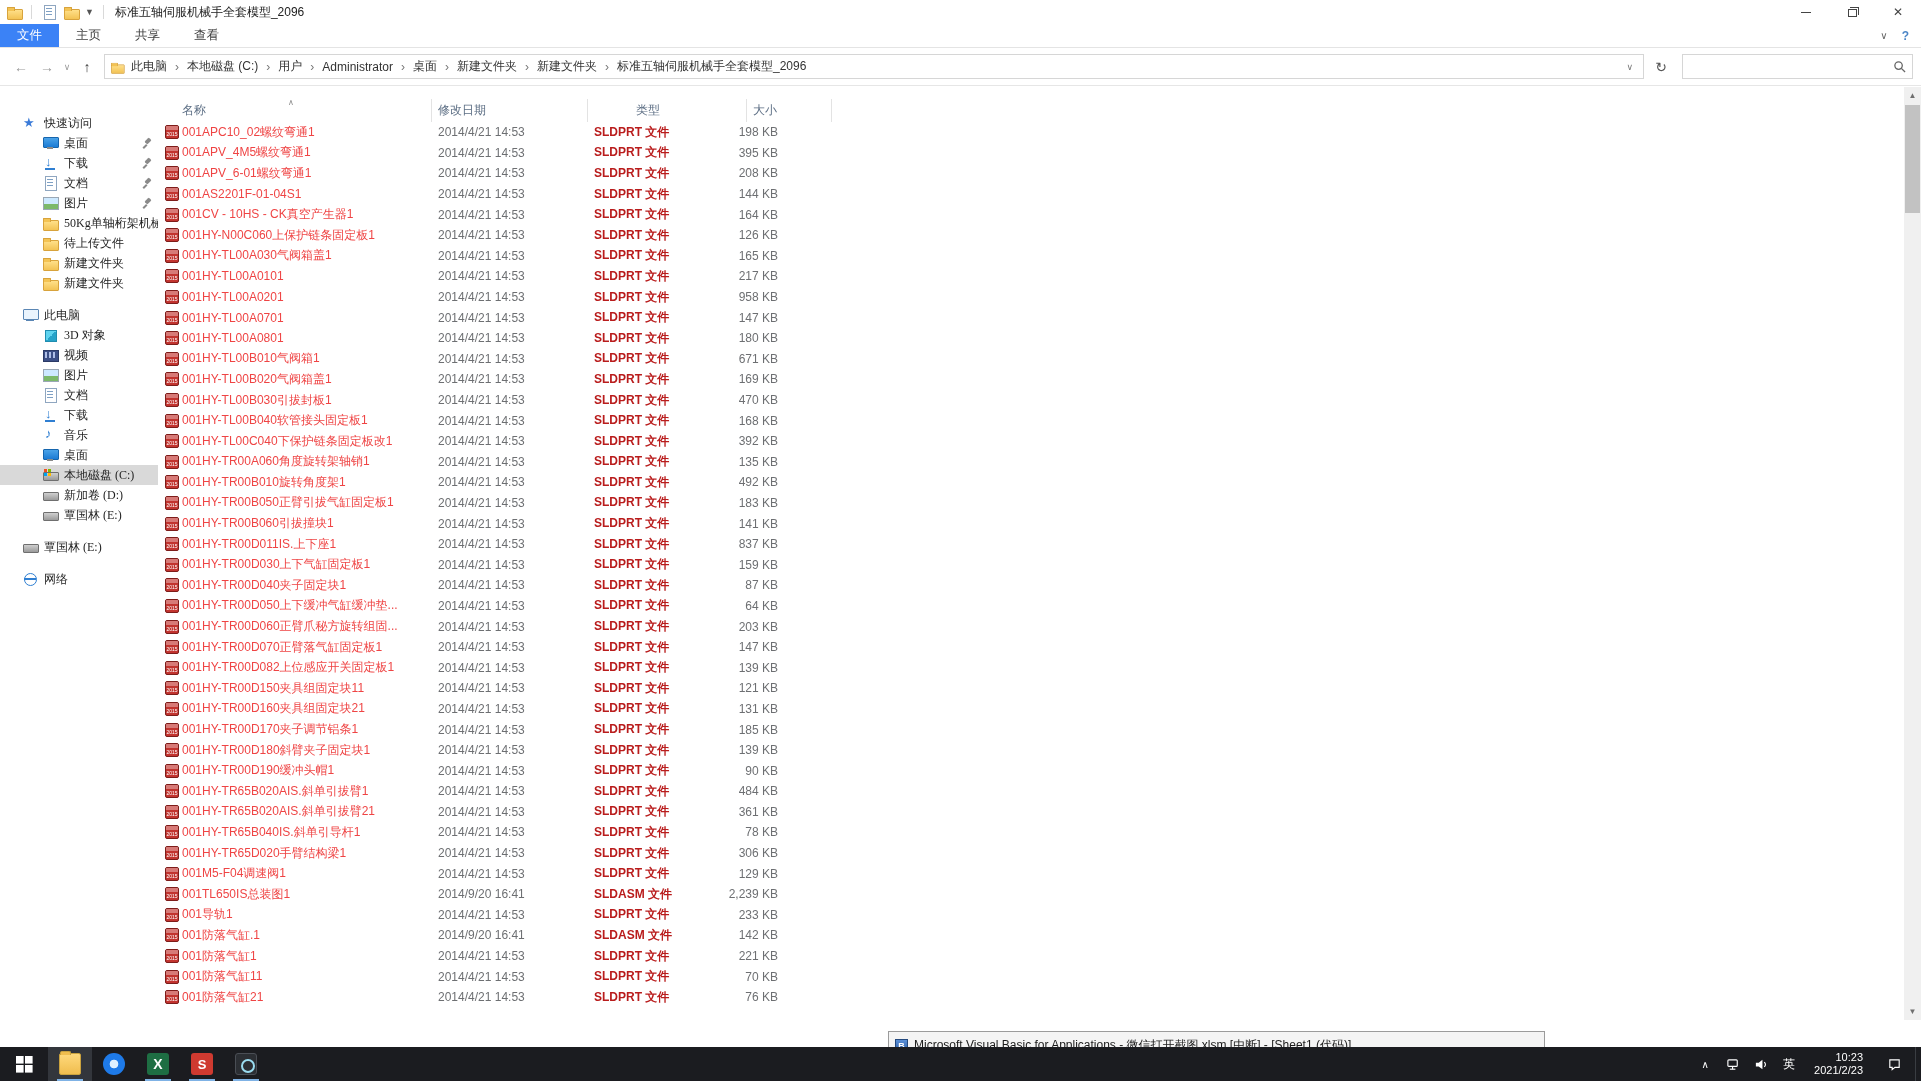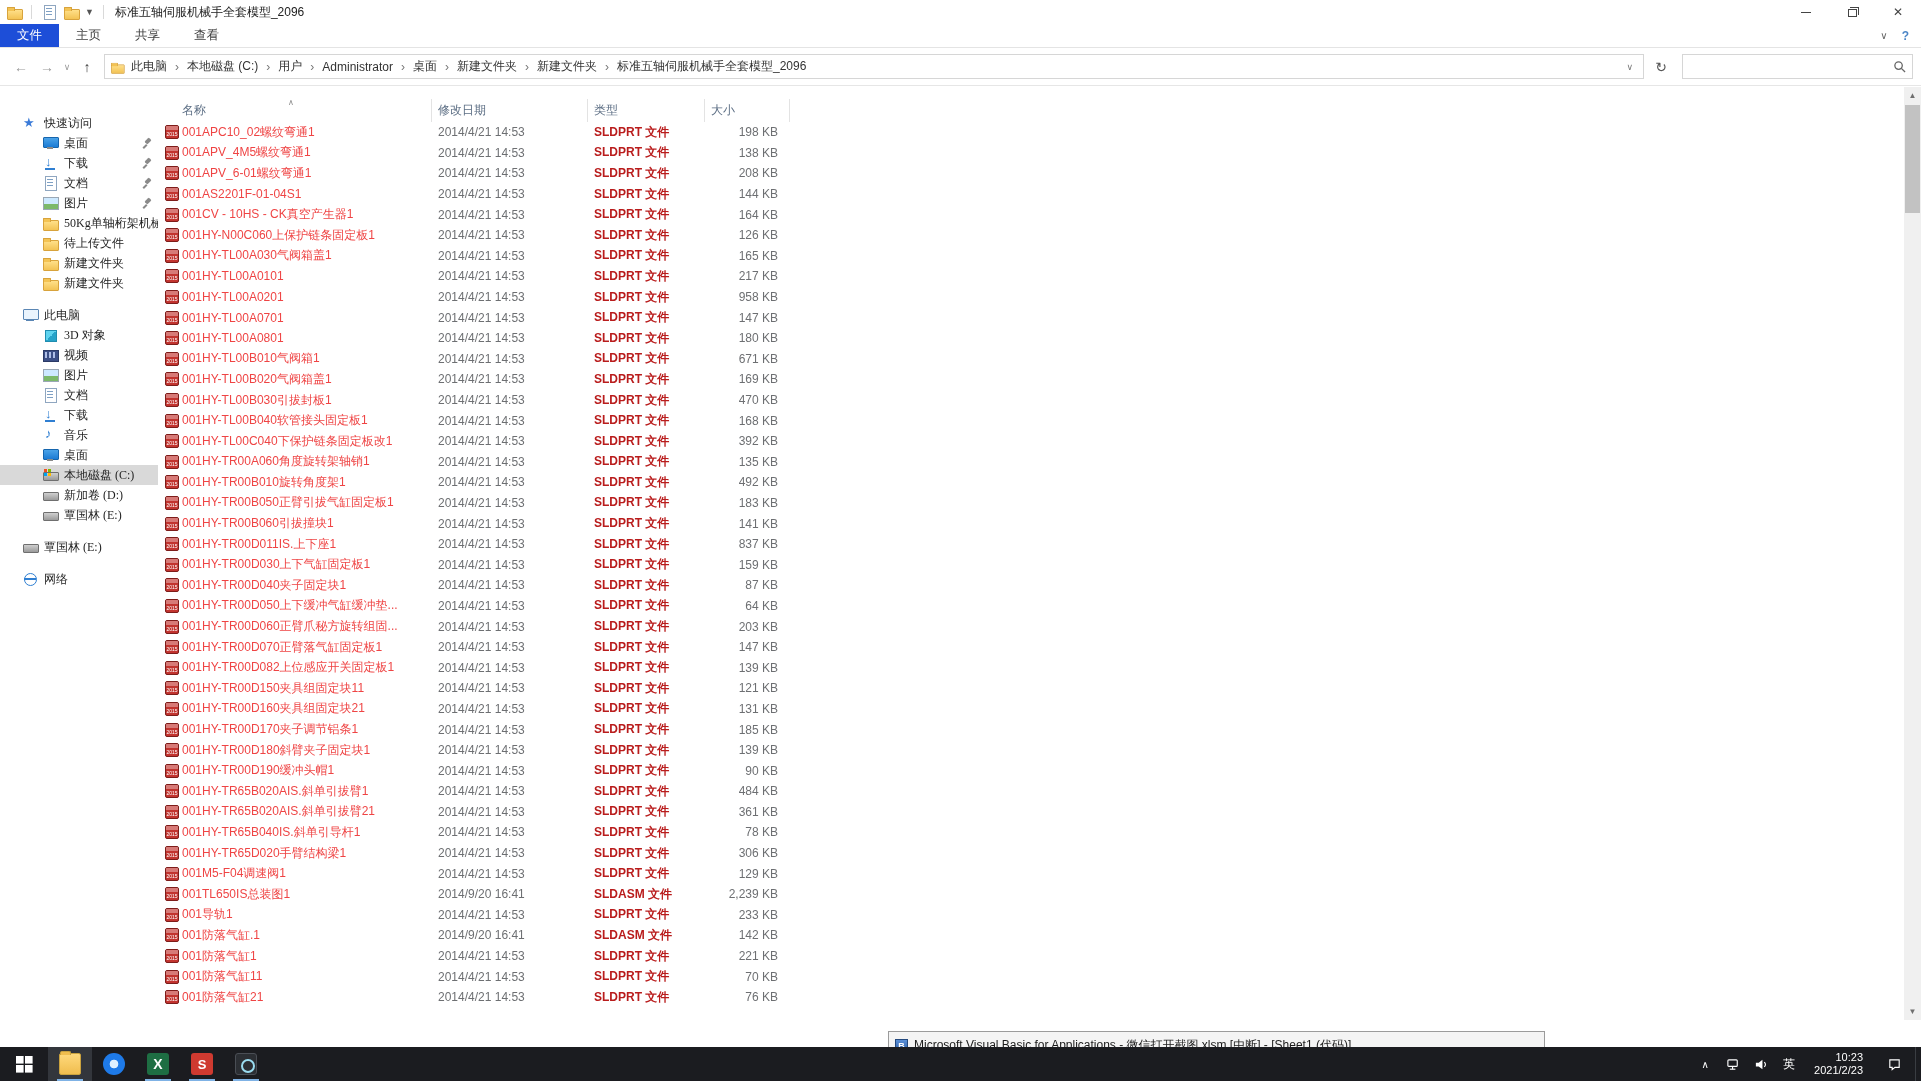--- a/index.html
+++ b/index.html
@@ -17,21 +17,21 @@
   .caption{margin-left:auto;display:flex;height:24px;}
   .cap{width:46px;height:24px;display:flex;align-items:center;justify-content:center;color:#444;font-size:11px;}
   .glyph-min{width:10px;height:1px;background:#444;display:inline-block;}
   .glyph-max{width:9px;height:8px;border:1px solid #444;display:inline-block;position:relative;margin-top:2px;}
   .glyph-max::before{content:"";position:absolute;left:1px;top:-3px;width:8px;height:7px;border:1px solid #444;border-bottom:none;border-left:none;background:transparent;}
   .glyph-close{font-size:12px;color:#444;}
 
   
   .ribbon{height:24px;display:flex;align-items:stretch;border-bottom:1px solid #e4e4e4;font-size:12.5px;}
   .rtab{padding:0 17px;display:flex;align-items:center;color:#404040;}
-  .rtab.active{background:#1d4ed8;color:#fff;}
+  .rtab.active{background:#3b82f6;color:#fff;}
   .ribbon-right{margin-left:auto;display:flex;align-items:center;gap:14px;padding-right:12px;color:#666;}
   .ribbon-right .q{color:#4d87c7;font-weight:bold;font-size:12px;}
 
   
   .addr-row{height:38px;display:flex;align-items:center;padding:0 8px;border-bottom:1px solid #e6e6e6;}
   .navbtn{width:26px;height:24px;display:flex;align-items:center;justify-content:center;font-size:14px;color:#9a9a9a;}
   .navbtn.enabled{color:#3b3b3b;}
   .navbtn.small{width:14px;font-size:9px;}
   .addr-box{flex:0 0 auto;width:1540px;height:25px;border:1px solid #d6d6d6;background:#fff;display:flex;align-items:center;padding:0 4px;margin-left:4px;}
   .crumbs{display:flex;align-items:center;flex:1;overflow:hidden;white-space:nowrap;font-size:12px;color:#333;}
@@ -89,21 +89,21 @@
   .ico-sld{width:14px;height:14px;background:#c2342f;border:1px solid #7e1d1a;border-radius:2px;}
   .ico-sld::before{content:"";position:absolute;left:0;top:0;right:0;height:4px;background:rgba(255,255,255,.35);}
   .ico-sld::after{content:"2015";position:absolute;left:0;right:0;bottom:1px;text-align:center;font-size:5px;line-height:5px;color:#fff;letter-spacing:0;}
 
   
   .list{flex:1;position:relative;overflow:hidden;padding-right:17px;}
   .lheader{height:23px;display:flex;align-items:center;font-size:12px;color:#5c6e84;position:relative;margin-top:12px;}
   .hcol{height:100%;display:flex;align-items:center;border-right:1px solid #e3e3e3;padding-left:6px;}
   .h-name{width:274px;padding-left:24px;}
   .h-date{width:156px;}
-  .h-type{width:117px;}
+  .h-type{width:117px;margin-left:42px;}
   .h-size{width:85px;}
   .h-fill{flex:1;border-right:none;}
   .sort-caret{position:absolute;left:130px;top:-1px;font-size:8px;color:#8a8a8a;}
   .rows{position:absolute;left:0;right:17px;top:35px;bottom:0;overflow:hidden;}
   .frow{height:20.6px;display:flex;align-items:center;font-size:12px;}
   .frow .ico-sld{margin-left:7px;}
   .c-name{width:250px;margin-left:3px;color:#ef4444;white-space:nowrap;overflow:hidden;}
   .c-date{width:156px;padding-left:6px;color:#6d6f72;}
   .c-type{width:117px;padding-left:6px;color:#b91c1c;font-weight:bold;}
   .c-size{width:85px;padding-right:12px;color:#6d6f72;text-align:right;}
@@ -336,21 +336,21 @@
     <span class="c-name">001APC10_02螺纹弯通1</span>
     <span class="c-date">2014/4/21 14:53</span>
     <span class="c-type">SLDPRT 文件</span>
     <span class="c-size">198 KB</span>
   </div>
           <div class="frow">
     <span class="ico ico-sld"></span>
     <span class="c-name">001APV_4M5螺纹弯通1</span>
     <span class="c-date">2014/4/21 14:53</span>
     <span class="c-type">SLDPRT 文件</span>
-    <span class="c-size">138 KB</span>
+    <span class="c-size">395 KB</span>
   </div>
           <div class="frow">
     <span class="ico ico-sld"></span>
     <span class="c-name">001APV_6-01螺纹弯通1</span>
     <span class="c-date">2014/4/21 14:53</span>
     <span class="c-type">SLDPRT 文件</span>
     <span class="c-size">208 KB</span>
   </div>
           <div class="frow">
     <span class="ico ico-sld"></span>

